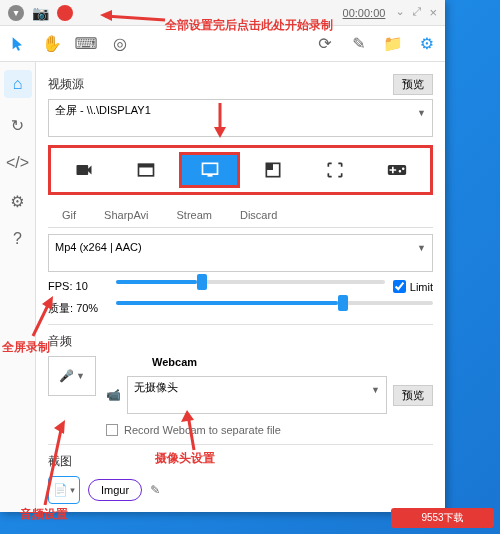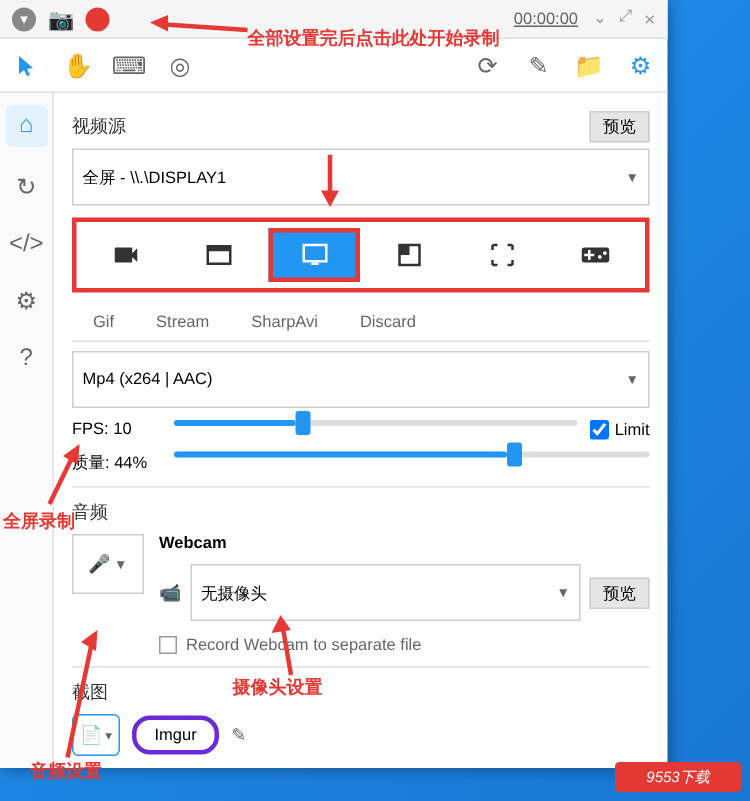--- a/index.html
+++ b/index.html
@@ -26,21 +26,21 @@
 
 .main { display: flex; height: calc(100% - 62px); }
 .sidebar { width: 36px; background: #fafafa; border-right: 1px solid #e0e0e0; display: flex; flex-direction: column; align-items: center; padding-top: 8px; gap: 16px; }
 .side-icon { width: 22px; height: 22px; display: flex; align-items: center; justify-content: center; color: #666; font-size: 16px; }
 .side-icon.active { color: #2196f3; background: #e3f2fd; border-radius: 4px; width: 28px; height: 28px; }
 
 .content { flex: 1; padding: 8px 12px; overflow-y: auto; font-size: 12px; }
 .section-label { font-size: 12px; color: #333; margin: 4px 0; display: flex; justify-content: space-between; align-items: center; }
 .preview-btn { font-size: 11px; padding: 2px 8px; border: 1px solid #ccc; background: #e5e5e5; cursor: pointer; }
 
-.dropdown { width: 100%; height: 24px; border: 1px solid #ccc; padding: 18px 6px; font-size: 11px; background: #fff; display: flex; align-items: center; justify-content: space-between; margin: 4px 0; }
+.dropdown { width: 100%; height: 24px; border: 1px solid #ccc; padding: 18px 6px; font-size: 11px; background: #fff; display: flex; align-items: flex-end; justify-content: space-between; margin: 4px 0; }
 .drop-arrow { font-size: 9px; color: #666; }
 
 .source-icons { display: flex; gap: 4px; margin: 8px 0; border: 3px solid #e53935; padding: 4px; }
 .src-btn { flex: 1; height: 36px; display: flex; align-items: center; justify-content: center; border: 1px solid transparent; cursor: pointer; }
 .src-btn.selected { background: #2196f3; color: #fff; border: 3px solid #e53935; }
 .src-svg { width: 20px; height: 20px; }
 
 .encoder-tabs { display: flex; border-bottom: 1px solid #ddd; margin: 6px 0; }
 .enc-tab { padding: 6px 14px; font-size: 11px; cursor: pointer; color: #666; }
 .enc-tab.active { background: #2196f3; color: #fff; }
@@ -50,31 +50,31 @@
 .slider { flex: 1; height: 4px; background: #ddd; position: relative; border-radius: 2px; }
 .slider-fill { height: 100%; background: #2196f3; border-radius: 2px; }
 .slider-thumb { position: absolute; width: 10px; height: 16px; background: #2196f3; top: -6px; border-radius: 2px; }
 .limit-check { display: flex; align-items: center; gap: 4px; font-size: 11px; }
 
 .divider { height: 1px; background: #e0e0e0; margin: 8px 0; }
 
 .audio-sec { display: flex; gap: 10px; margin: 6px 0; }
 .mic-box { width: 48px; height: 40px; border: 1px solid #ccc; display: flex; align-items: center; justify-content: center; gap: 2px; }
 .webcam-box { flex: 1; }
-.webcam-label { font-size: 11px; font-weight: bold; margin-bottom: 4px; }
+.webcam-label { font-size: 11px; font-weight: bold; margin-bottom: 4px; margin-left: 46px; }
 .webcam-row { display: flex; gap: 6px; align-items: center; }
 .webcam-drop { flex: 1; }
 .record-sep { display: flex; align-items: center; gap: 6px; font-size: 11px; color: #666; margin-top: 6px; }
 .checkbox { width: 12px; height: 12px; border: 1px solid #999; }
 
 .screenshot-sec { display: flex; align-items: center; gap: 8px; margin-top: 6px; }
 .ss-btn { width: 32px; height: 28px; border: 1px solid #2196f3; border-radius: 4px; display: flex; align-items: center; justify-content: center; color: #2196f3; gap: 2px; }
-.imgur-btn { padding: 4px 12px; border: 3px solid #6d28d9; border-radius: 12px; font-size: 11px; }
-
-.watermark { position: absolute; bottom: 6px; right: 6px; width: 84px; height: 20px; background: #e53935; color: #fff; font-size: 10px; display: flex; align-items: center; justify-content: center; border-radius: 3px; font-style: italic; }
+.imgur-btn { padding: 4px 12px; border: 1px solid #6d28d9; border-radius: 12px; font-size: 11px; }
+
+.watermark { position: absolute; bottom: 6px; right: 6px; width: 103px; height: 20px; background: #e53935; color: #fff; font-size: 10px; display: flex; align-items: center; justify-content: center; border-radius: 3px; }
 
 .red-arrow-line { stroke: #e53935; stroke-width: 3; fill: none; }
 .red-arrow-head { fill: #e53935; }
 </style>
 </head>
 <body>
 
 <div class="desktop">
   <div class="window">
 
@@ -162,22 +162,22 @@
           <div class="src-btn">
               <svg class="src-svg" viewBox="0 0 24 24">
                 <path fill="#333" d="M21 6H3c-1.1 0-2 .9-2 2v8c0 1.1.9 2 2 2h18c1.1 0 2-.9 2-2V8c0-1.1-.9-2-2-2zM11 13H8v3H6v-3H3v-2h3V8h2v3h3v2zm4.5 2c-.83 0-1.5-.67-1.5-1.5s.67-1.5 1.5-1.5 1.5.67 1.5 1.5-.67 1.5-1.5 1.5zm4-3c-.83 0-1.5-.67-1.5-1.5S18.67 9 19.5 9s1.5.67 1.5 1.5-.67 1.5-1.5 1.5z"></path>
               </svg>
             </div>
         </div>
 
 
         <div class="encoder-tabs">
           <div class="enc-tab">Gif</div>
+          <div class="enc-tab">SharpAvi</div>
           <div class="enc-tab">Stream</div>
-          <div class="enc-tab">SharpAvi</div>
           <div class="enc-tab">Discard</div>
         </div>
 
         <div class="dropdown">
           <span>Mp4 (x264 | AAC)</span>
           <span class="drop-arrow">▼</span>
         </div>
 
         <div class="slider-row">
           <span class="slider-label"><span>FPS:</span> <span>10</span></span>
@@ -185,21 +185,21 @@
             <div class="slider-fill" style="width:30%"></div>
             <div class="slider-thumb" style="left:30%"></div>
           </div>
           <label class="limit-check">
               <input type="checkbox" checked="" style=""> 
               <span>Limit</span>
             </label>
         </div>
 
         <div class="slider-row">
-          <span class="slider-label"><span>质量:</span> <span>44%</span></span>
+          <span class="slider-label"><span>质量:</span> <span>70%</span></span>
           <div class="slider">
             <div class="slider-fill" style="width:70%"></div>
             <div class="slider-thumb" style="left:70%"></div>
           </div>
         </div>
 
         <div class="divider"></div>
 
         <div class="section-label">
             <span>音频</span>

